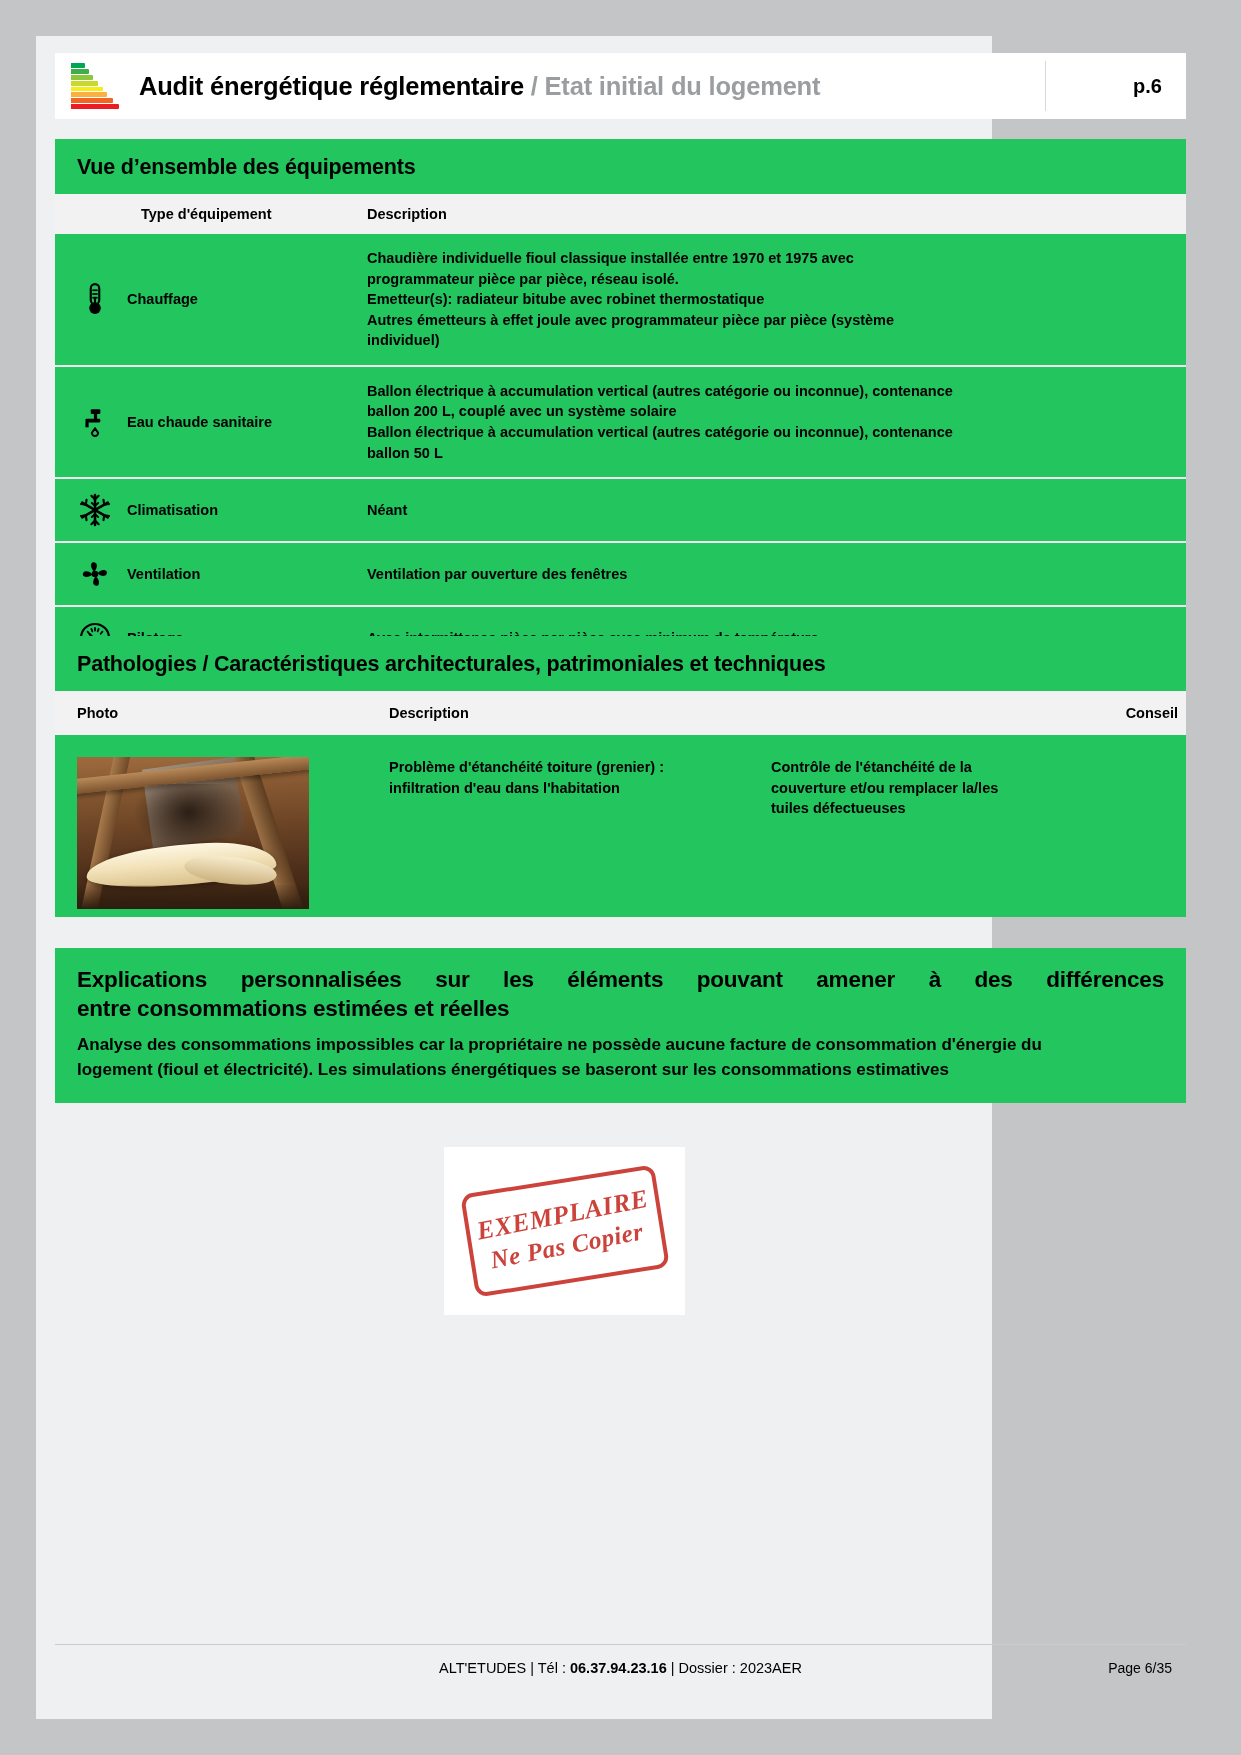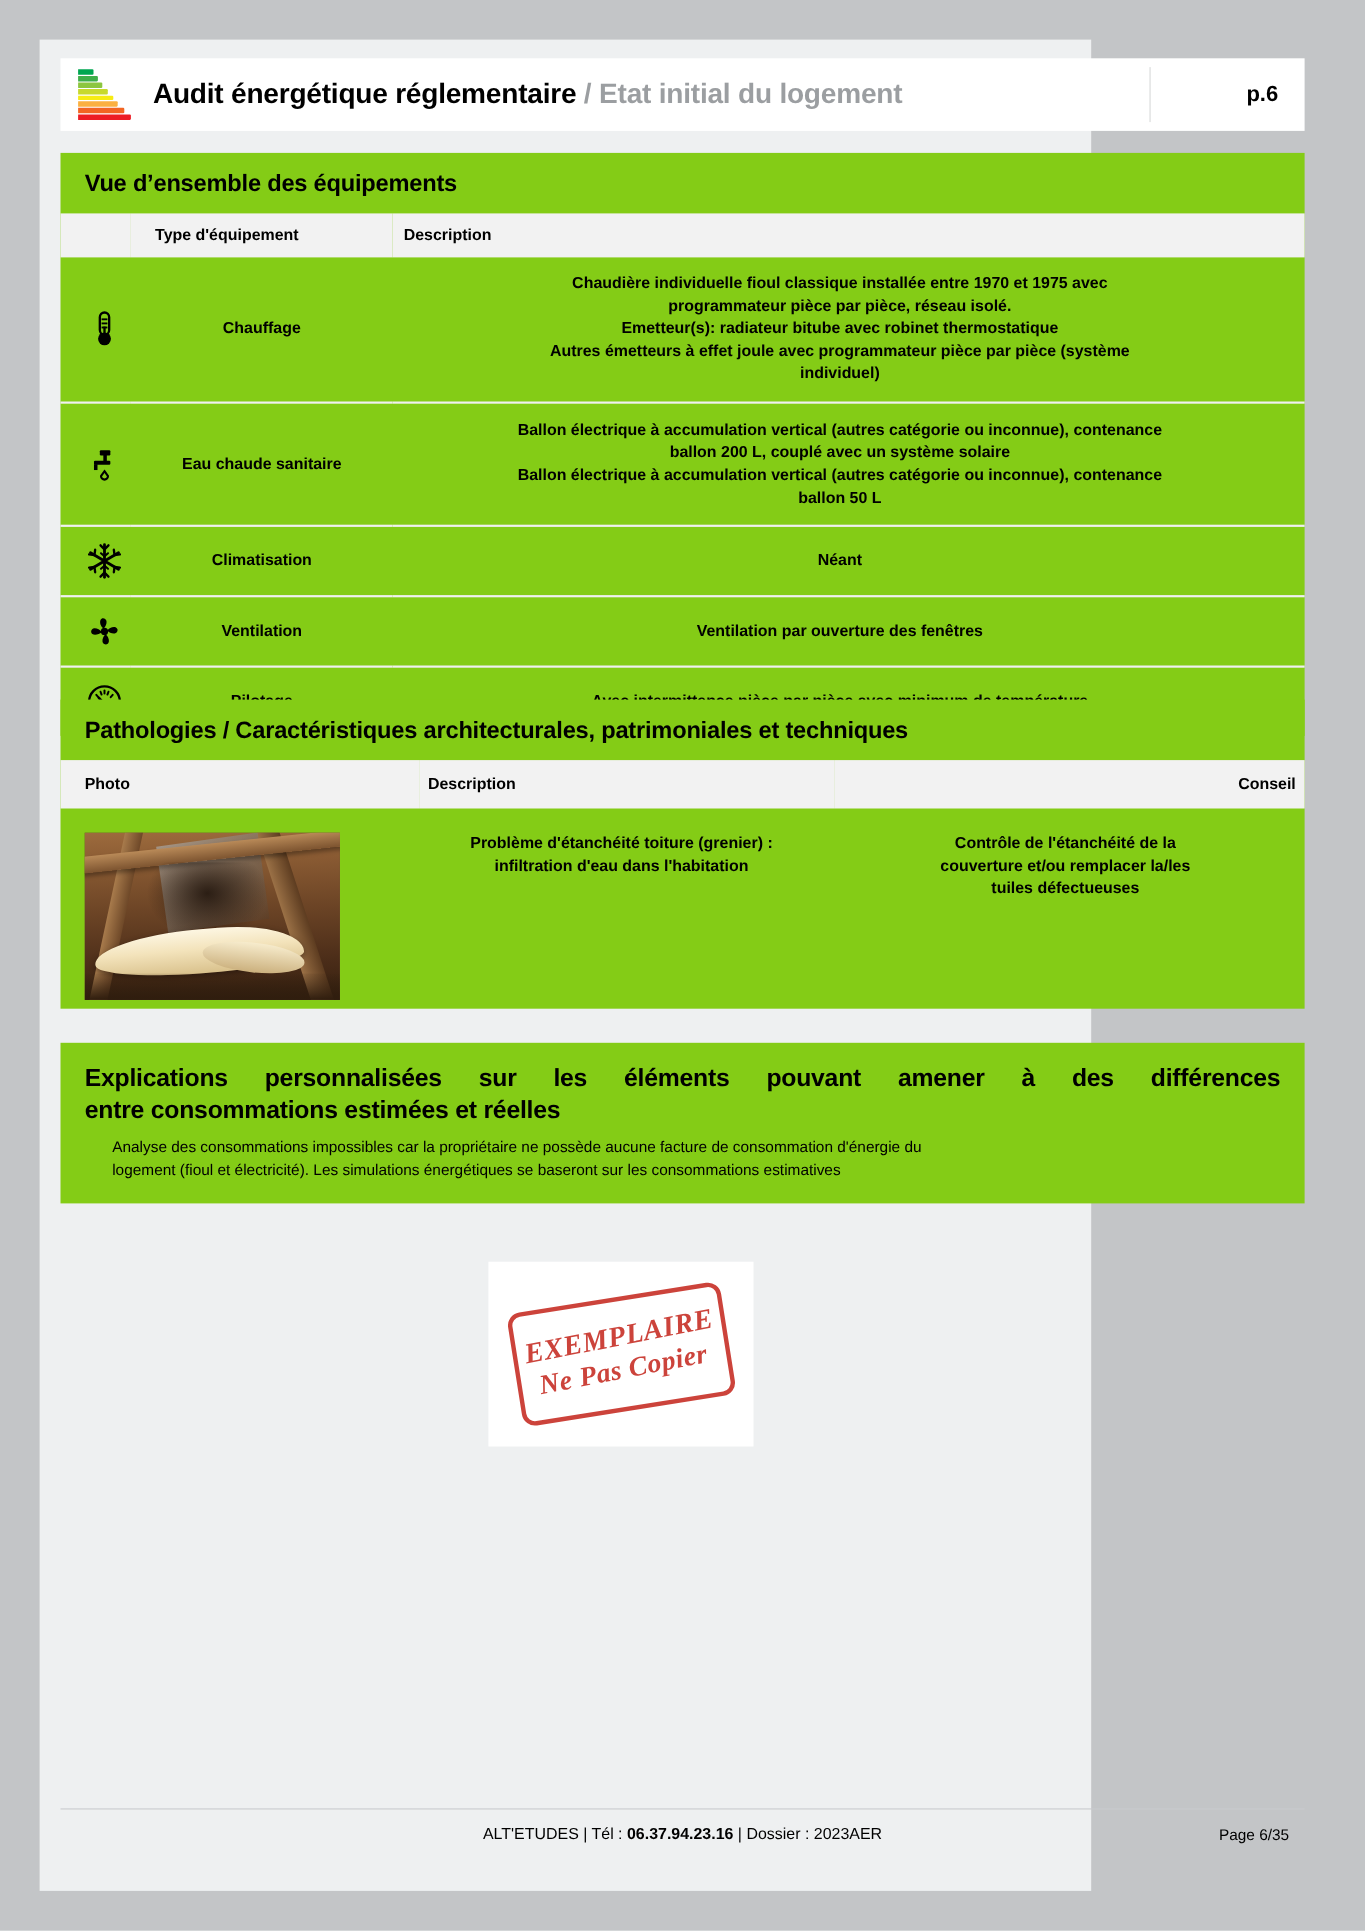--- a/index.html
+++ b/index.html
@@ -100,21 +100,21 @@
     padding-right: 24px;
     font-size: 20px;
     font-weight: bold;
   }
 
   
   .card {
     position: absolute;
     left: 19px;
     width: 1131px;
-    background: #84cc16;
+    background: #22c55e;
   }
 
   .card-title {
     font-size: 21.5px;
     font-weight: bold;
     letter-spacing: -0.2px;
     padding: 16px 22px 14px 22px;
   }
   .card-title.wide {
     font-size: 22.5px;
@@ -140,21 +140,20 @@
     vertical-align: middle;
   }
 
   tbody td {
     font-size: 14.5px;
     font-weight: bold;
     vertical-align: middle;
     padding: 14px 8px;
     line-height: 1.42;
     border-top: 2px solid #f0f0f0;
-    text-align: center;
   }
   tbody tr:first-child td { border-top: none; }
 
   .col-icon   { width: 64px;  text-align: center; padding-left: 16px; padding-right: 0; }
   .col-type   { width: 238px; }
   .col-desc   { }
 
   .equip-header .h-type { padding-left: 22px; }
   .equip-header .h-desc { padding-left: 10px; }
 
@@ -250,26 +249,25 @@
   }
   .ph-bottom {
     position: absolute;
     left: 0; bottom: 0;
     width: 100%; height: 16%;
     background: linear-gradient(180deg, rgba(60,38,20,.1), #2f1d0e);
   }
 
   
   .explain-body {
-    font-size: 14px;
-    font-weight: normal;
+    font-size: 17px;
+    font-weight: bold;
     line-height: 1.5;
     padding: 0 22px 20px 22px;
     text-align: justify;
-    margin-left: 25px;
   }
 
   
   .stamp-box {
     position: absolute;
     left: 408px;
     top: 1111px;
     width: 241px;
     height: 168px;
     background: #ffffff;

